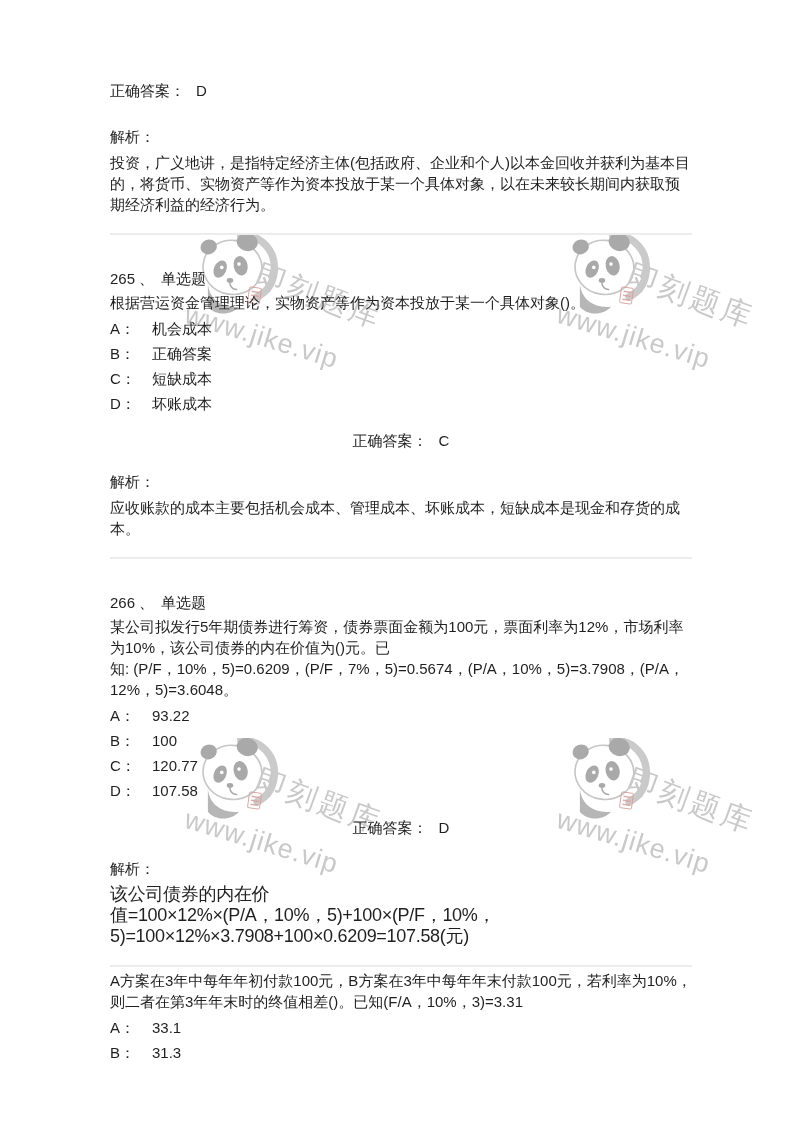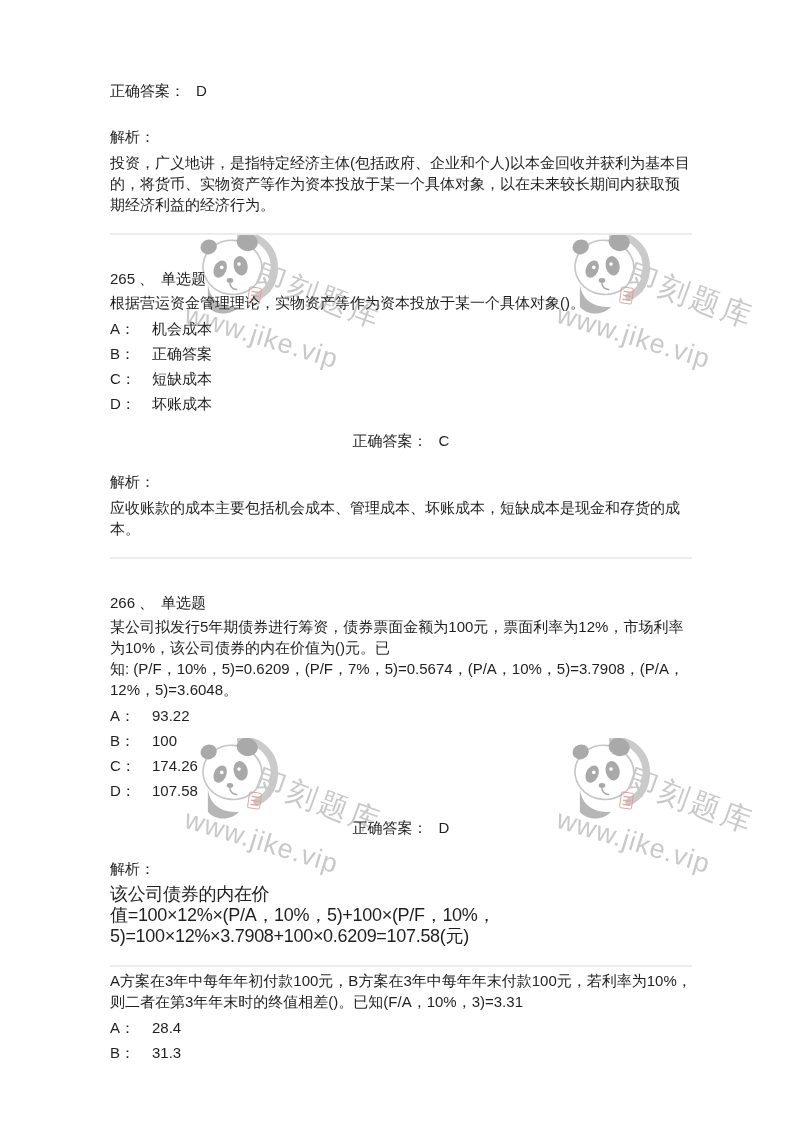--- a/index.html
+++ b/index.html
@@ -216,42 +216,42 @@
         <div class="opt">
           <span class="opt-label">A：</span>
             <span class="opt-text">93.22</span>
         </div>
         <div class="opt">
           <span class="opt-label">B：</span>
             <span class="opt-text">100</span>
         </div>
         <div class="opt">
           <span class="opt-label">C：</span>
-            <span class="opt-text">174.26</span>
+            <span class="opt-text">120.77</span>
         </div>
         <div class="opt">
           <span class="opt-label">D：</span>
             <span class="opt-text">107.58</span>
         </div>
       </div>
       <div class="answer-row">
         <span>正确答案：</span><span class="answer-val">D</span>
       </div>
       <div class="analysis-label">解析：</div>
       <div class="analysis-text tight">该公司债券的内在价
 值=100×12%×(P/A，10%，5)+100×(P/F，10%，5)=100×12%×3.7908+100×0.6209=107.58(元)</div>
       <hr class="divider">
     </section>
 
     <section class="q-section">
       <div class="stem">A方案在3年中每年年初付款100元，B方案在3年中每年年末付款100元，若利率为10%，则二者在第3年年末时的终值相差()。已知(F/A，10%，3)=3.31</div>
       <div class="options">
         <div class="opt">
           <span class="opt-label">A：</span>
-            <span class="opt-text">28.4</span>
+            <span class="opt-text">33.1</span>
         </div>
         <div class="opt">
           <span class="opt-label">B：</span>
             <span class="opt-text">31.3</span>
         </div>
       </div>
     </section>
 
   </div>
 </div>

